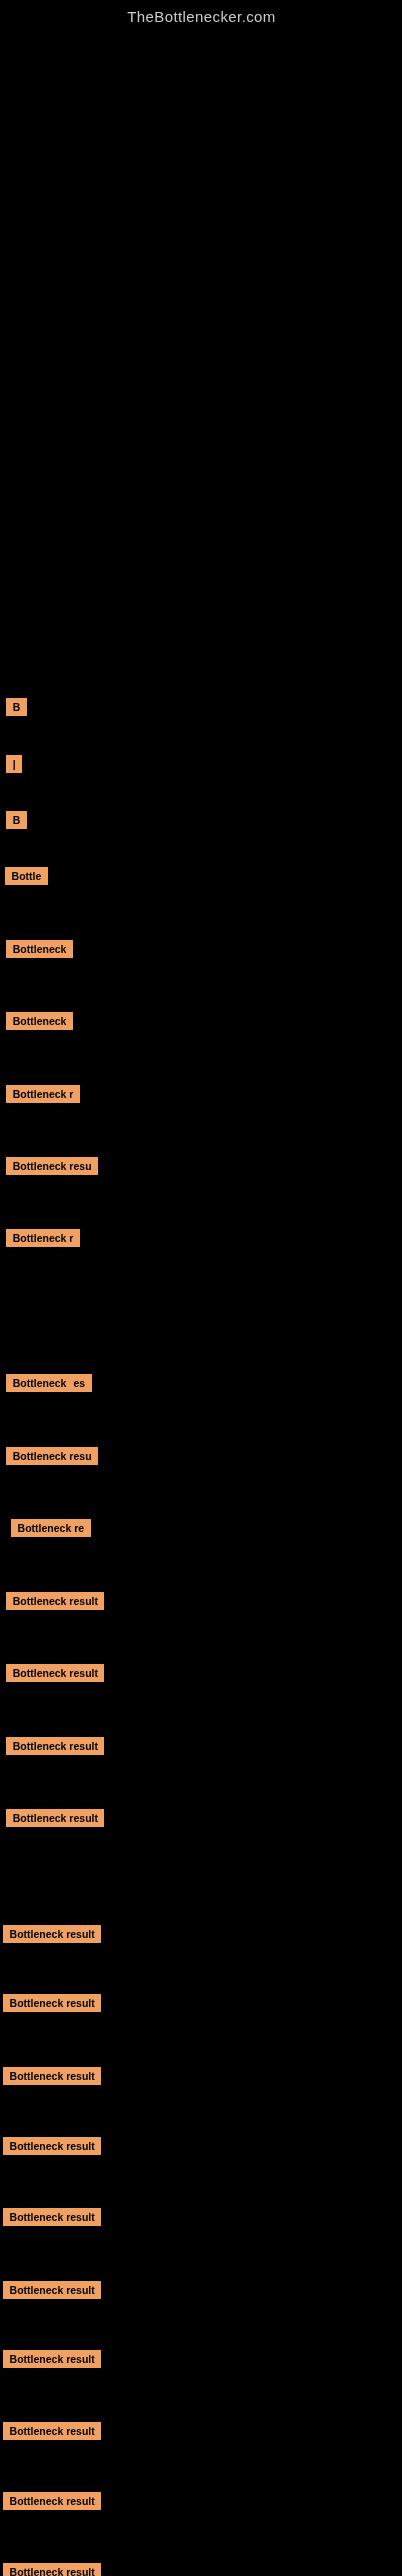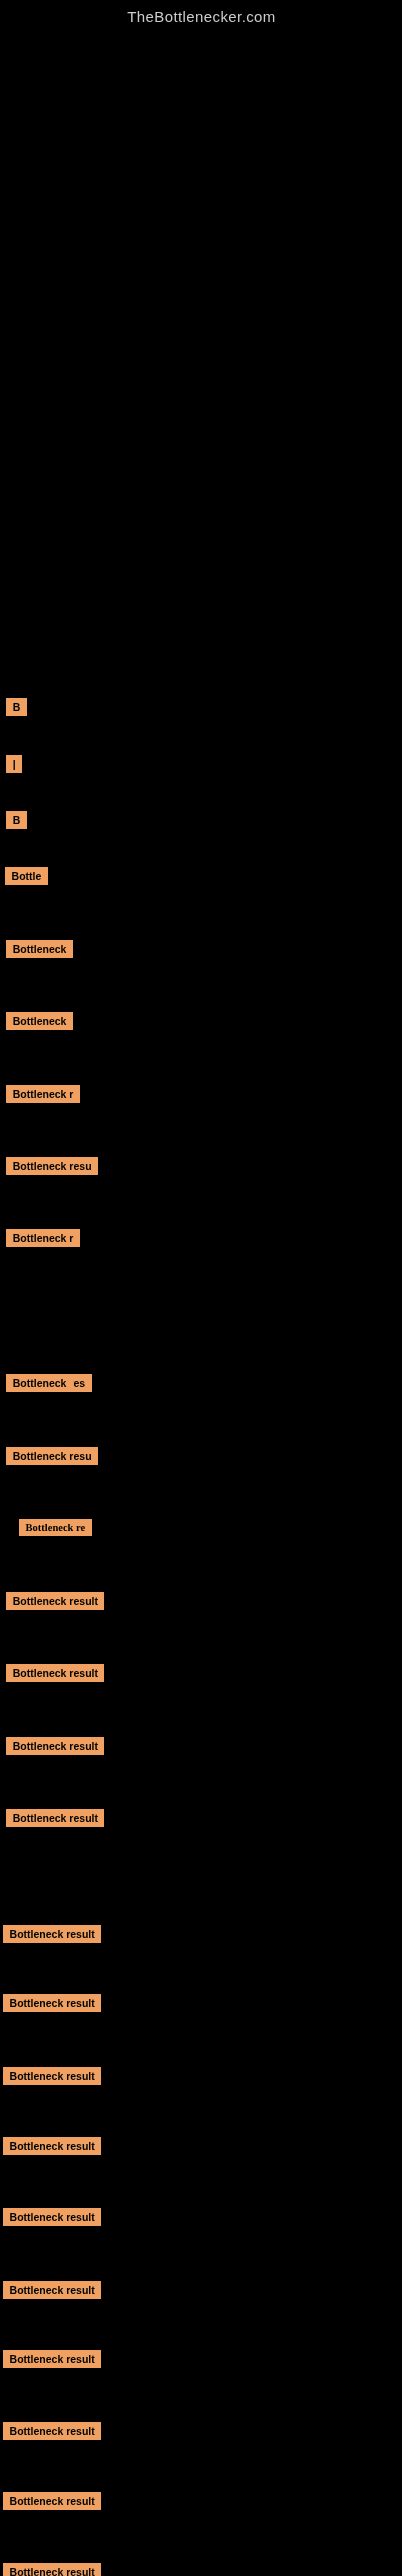--- a/index.html
+++ b/index.html
@@ -78,21 +78,21 @@
   </div>
 
   <div style="position:absolute; top:1344px; left:3.2px;">
     <span class="bottleneck-label">Bottleneck</span>
   </div>
 
   <div style="position:absolute; top:1417px; left:3.2px;">
     <span class="bottleneck-label">Bottleneck resu</span>
   </div>
 
-  <div style="position:absolute; top:1489px; left:16px;font-family:Liberation Serif, serif;">
+  <div style="position:absolute; top:1489px; left:8px;">
     <span class="bottleneck-label">Bottleneck re</span>
   </div>
 
   <div style="position:absolute; top:1562px; left:3.2px;">
     <span class="bottleneck-label">Bottleneck result</span>
   </div>
 
   <div style="position:absolute; top:1634px; left:3.2px;">
     <span class="bottleneck-label">Bottleneck result</span>
   </div>

